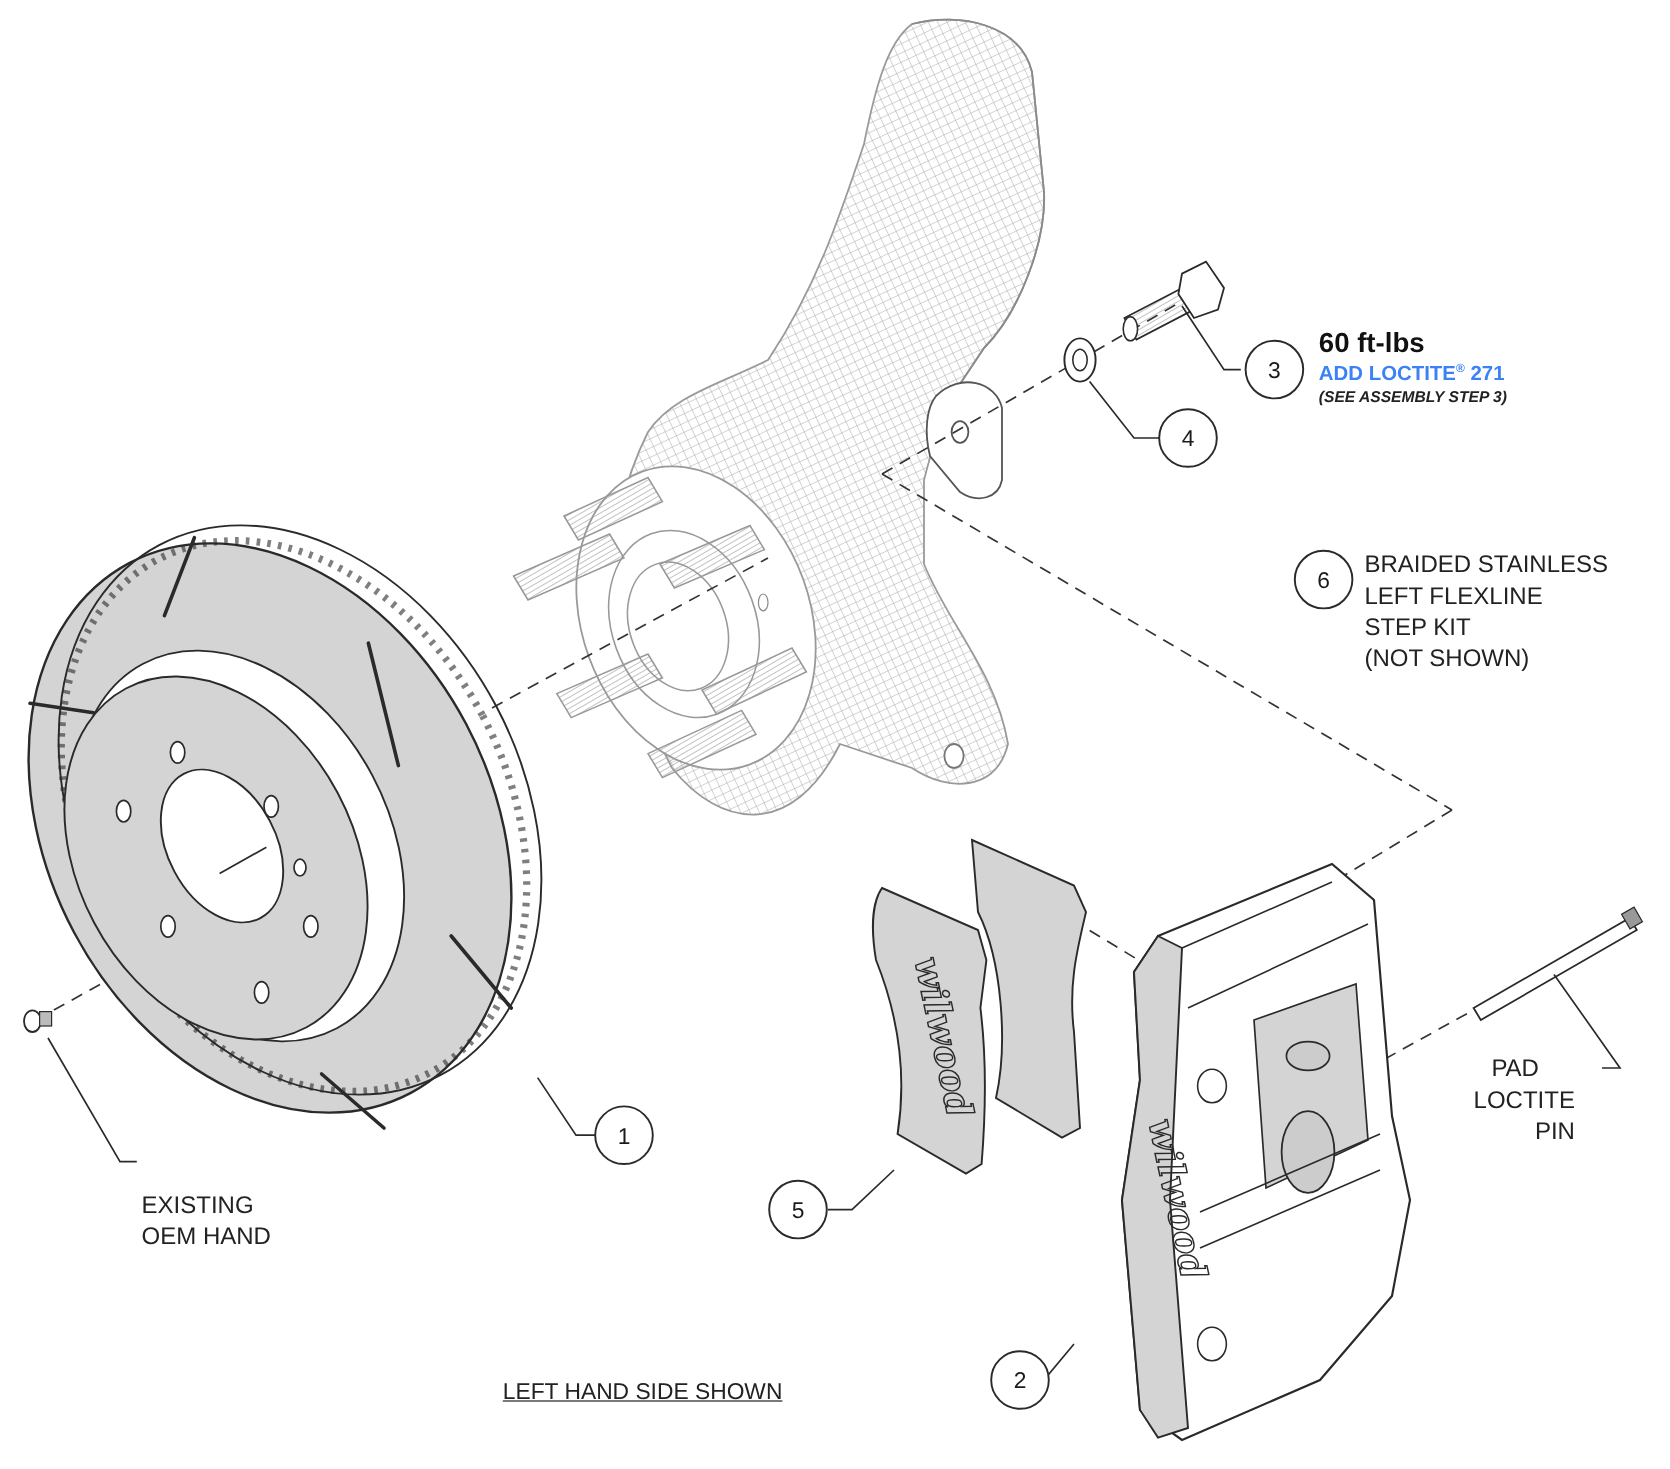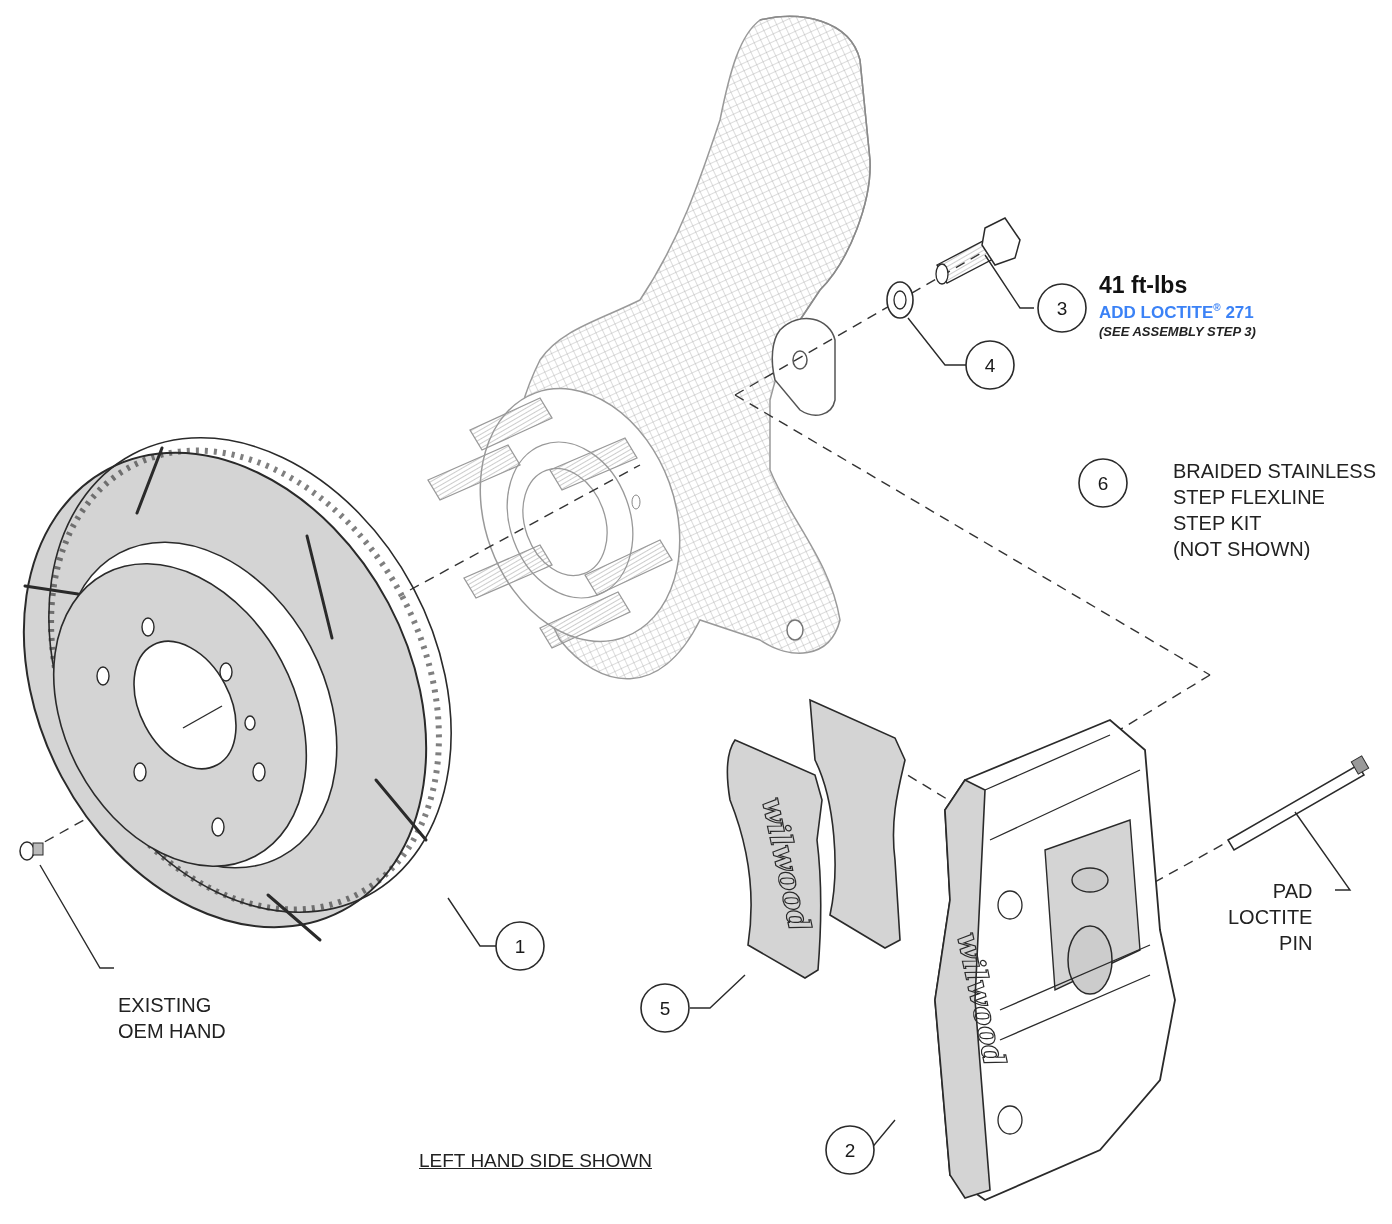--- a/index.html
+++ b/index.html
@@ -6,21 +6,21 @@
   body { width: 1392px; height: 1224px; position: relative; overflow: hidden;
          font-family: "Liberation Sans", sans-serif; }
   svg.diagram { position: absolute; left: 0; top: 0; }
   .callout-text { font-family: "Liberation Sans", sans-serif; font-size: 19px; fill: #1a1a1a; }
   .label { position: absolute; font-family: "Liberation Sans", sans-serif; color: #222; font-size: 20px; line-height: 26px; }
   .torque { position: absolute; left: 1099px; top: 272px; font-family: "Liberation Sans", sans-serif; }
   .torque .val { font-size: 23px; font-weight: bold; color: #111; line-height: 26px; }
   .torque .loctite { font-size: 17px; font-weight: bold; color: #3b82f6; line-height: 20px; }
   .torque .loctite sup { font-size: 10px; }
   .torque .step { font-size: 13px; font-weight: bold; font-style: italic; color: #222; line-height: 18px; }
-  .hose { left: 1137px; top: 458px; margin-left: 36px; }
+  .hose { left: 1137px; top: 458px; }
   .pin { left: 1228px; top: 878px; text-align: right; }
   .oem { left: 118px; top: 992px; }
   .lhs { left: 419px; top: 1148px; text-decoration: underline; font-size: 19px; }
 </style>
 </head>
 <body>
 
 <svg class="diagram" width="1392" height="1224" viewBox="0 0 1392 1224" xmlns="http://www.w3.org/2000/svg">
   <defs>
     <pattern id="mesh" width="7" height="7" patternUnits="userSpaceOnUse" patternTransform="rotate(-25)">
@@ -162,34 +162,34 @@
     <circle cx="665" cy="1008" r="24" fill="#fff" stroke="#2a2a2a" stroke-width="1.6"></circle>
     <text x="665" y="1015" text-anchor="middle" class="callout-text">5</text>
   </g>
   <g>
     <circle cx="1103" cy="483" r="24" fill="#fff" stroke="#2a2a2a" stroke-width="1.6"></circle>
     <text x="1103" y="490" text-anchor="middle" class="callout-text">6</text>
   </g>
 </svg>
 
 <div class="torque">
-  <div class="val">41 ft-lbs</div>
+  <div class="val">60 ft-lbs</div>
   <div class="loctite"><span>ADD LOCTITE</span><sup>®</sup><span> 271</span></div>
   <div class="step">(SEE ASSEMBLY STEP 3)</div>
 </div>
 
 <div class="label hose">
   <div>BRAIDED STAINLESS</div>
-  <div>STEP FLEXLINE</div>
+  <div>LEFT FLEXLINE</div>
   <div>STEP KIT</div>
   <div>(NOT SHOWN)</div>
 </div>
 
 <div class="label pin">
-  <div style="">PAD</div>
+  <div style="margin-right:30px">PAD</div>
   <div>LOCTITE</div>
   <div>PIN</div>
 </div>
 
 <div class="label oem">
   <div>EXISTING</div>
   <div>OEM HAND</div>
 </div>
 
 <div class="label lhs">LEFT HAND SIDE SHOWN</div>

